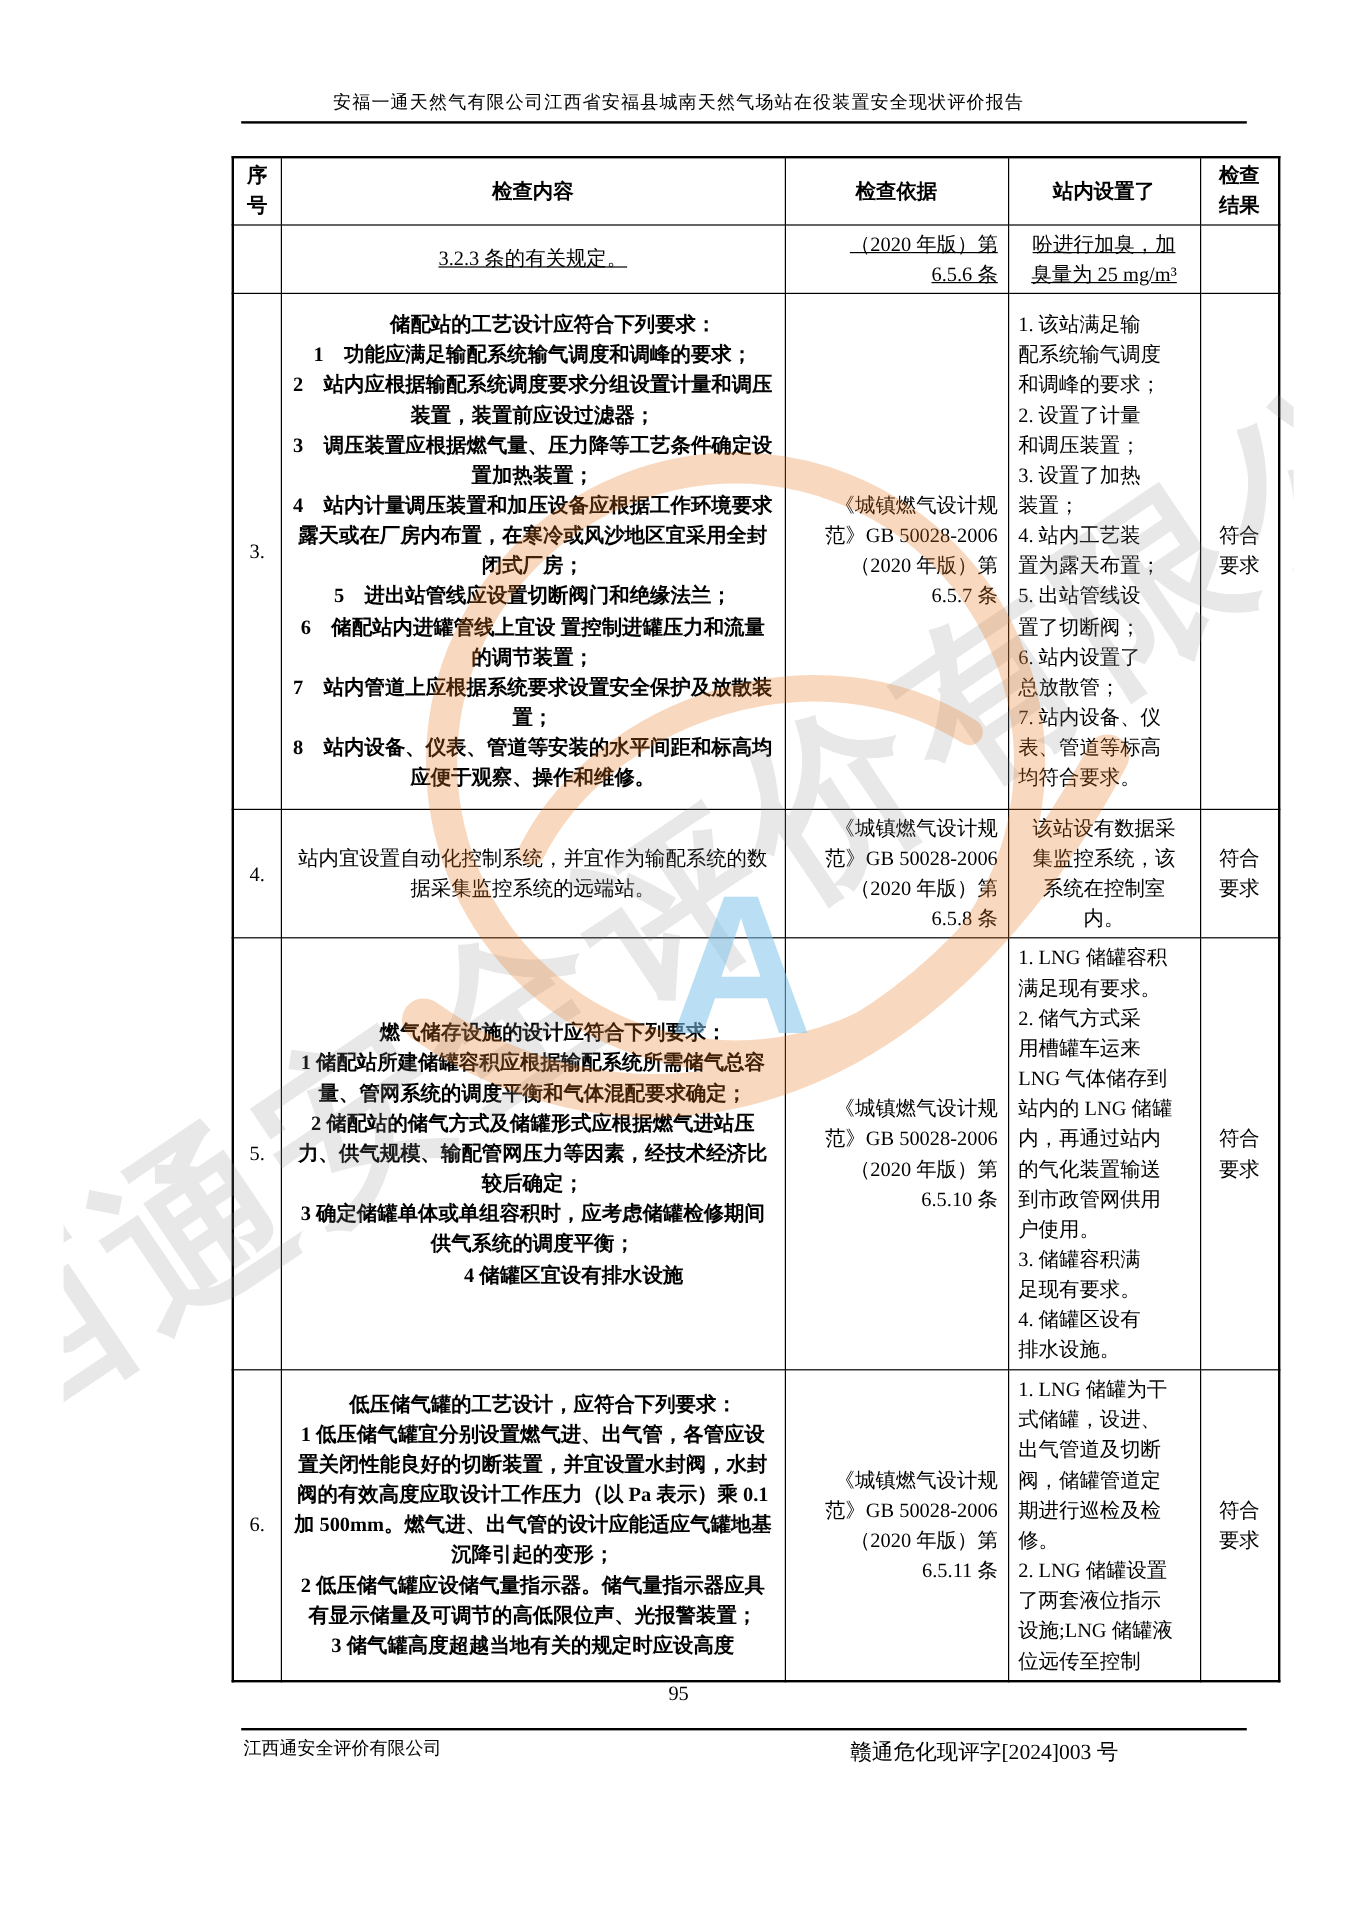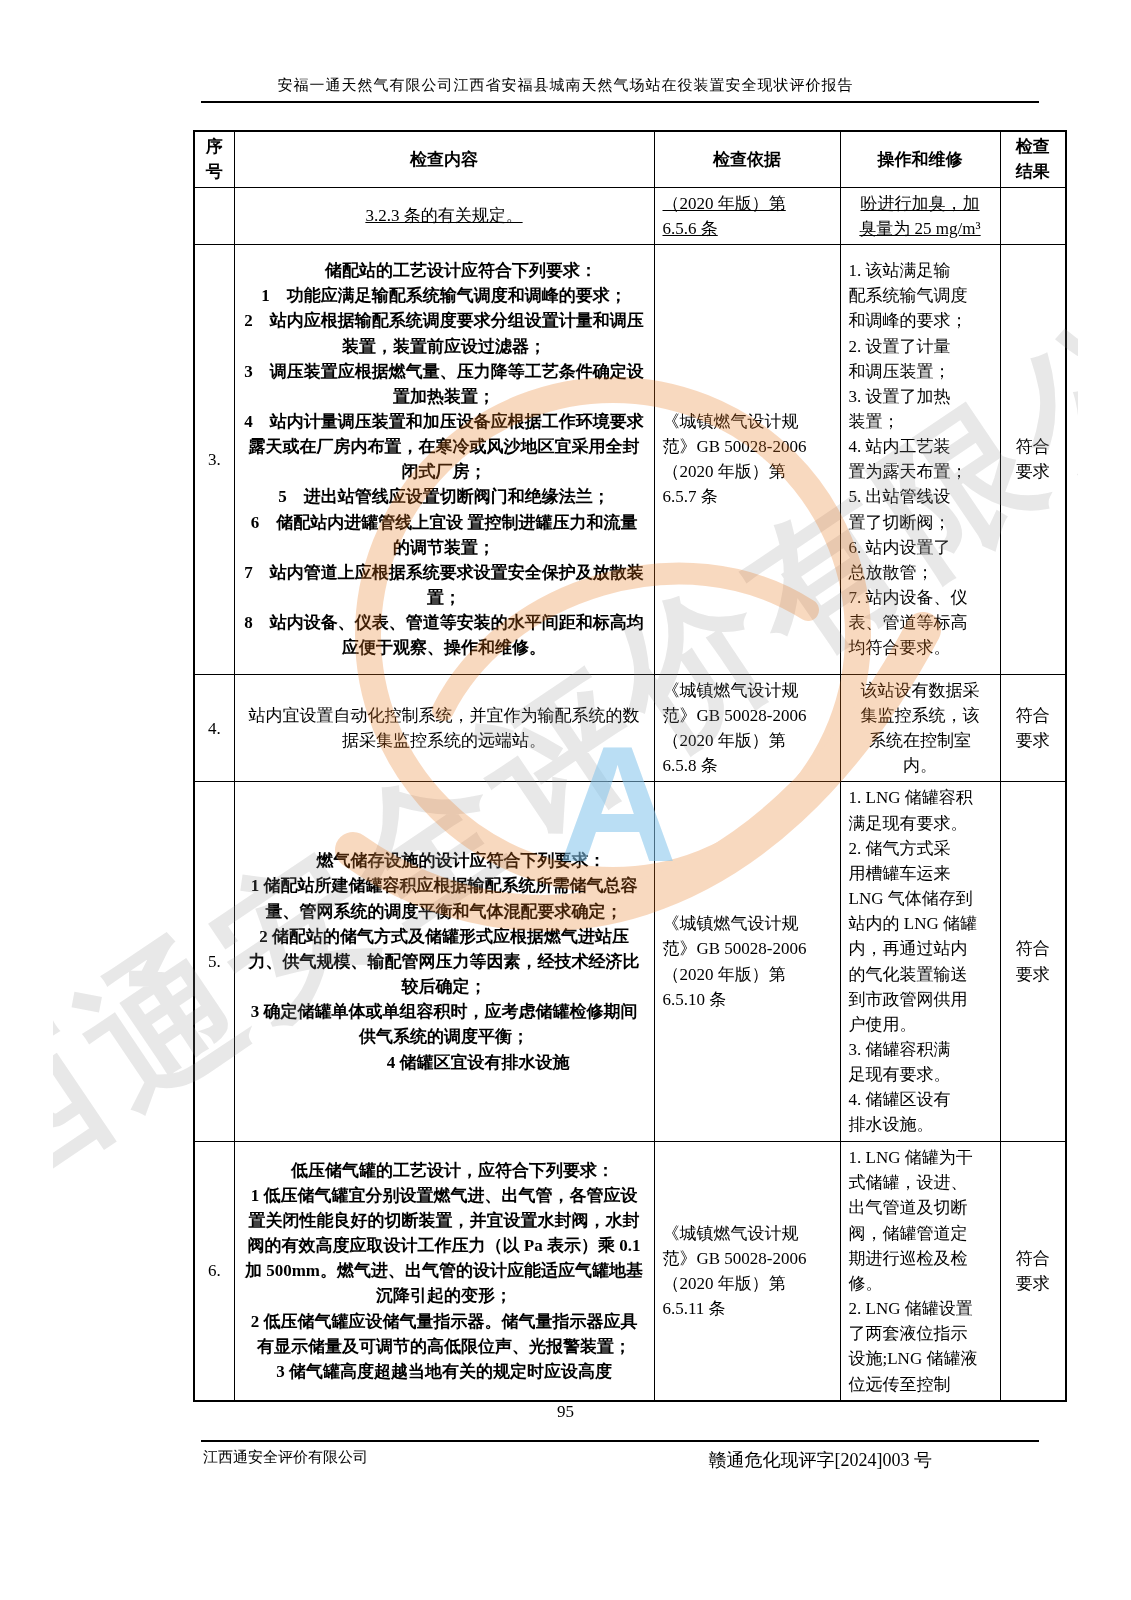--- a/index.html
+++ b/index.html
@@ -49,21 +49,21 @@
     word-break: break-all;
   }
   table.main-table th {
     font-weight: bold;
     text-align: center;
     padding: 2px 2px;
   }
   td.cell-no     { text-align: center; }
   td.cell-center { text-align: center; }
   td.cell-left   { text-align: center; padding-left: 11px; padding-right: 11px; font-weight: bold; }
-  td.cell-basis  { text-align: left; }
+  td.cell-basis  { text-align: right; }
   td.cell-actual { text-align: left; padding-left: 9px; padding-right: 6px; }
   td.cell-actual-center { text-align: center; padding-left: 6px; padding-right: 6px; }
   td.cell-result { text-align: center; }
 
   tr.row-h  { height: 56px; }
   tr.row-0  { height: 54px; text-decoration: underline; }
   tr.row-3  { height: 430px; }
   tr.row-4  { height: 104px; }
   tr.row-5  { height: 354px; }
   tr.row-6  { height: 260px; }
@@ -152,21 +152,21 @@
       <col style="width:186px">
       <col style="width:160px">
       <col style="width:66px">
     </colgroup>
     <tbody>
       <tr class="row-h">
         <th>序
 号</th>
         <th>检查内容</th>
         <th>检查依据</th>
-        <th>操作和维修</th>
+        <th>站内设置了</th>
         <th>检查
 结果</th>
       </tr>
 
       <tr class="row-0">
         <td class="cell-no"></td>
         <td class="cell-center">3.2.3 条的有关规定。</td>
         <td class="cell-basis">（2020 年版）第
 6.5.6 条</td>
         <td class="cell-actual-center">吩进行加臭，加

